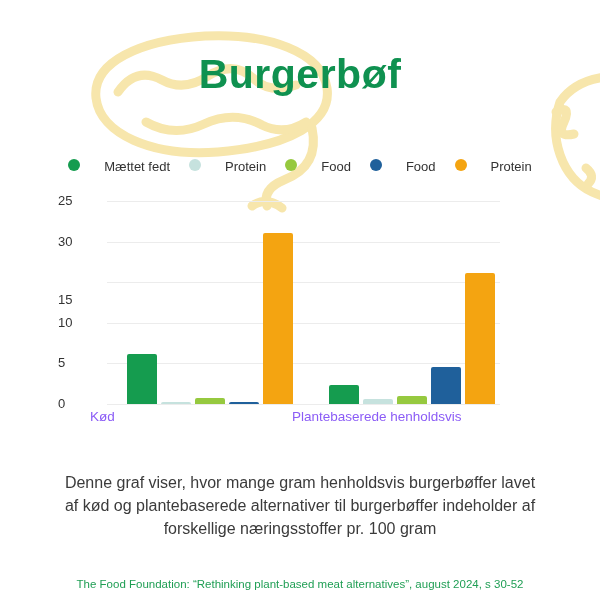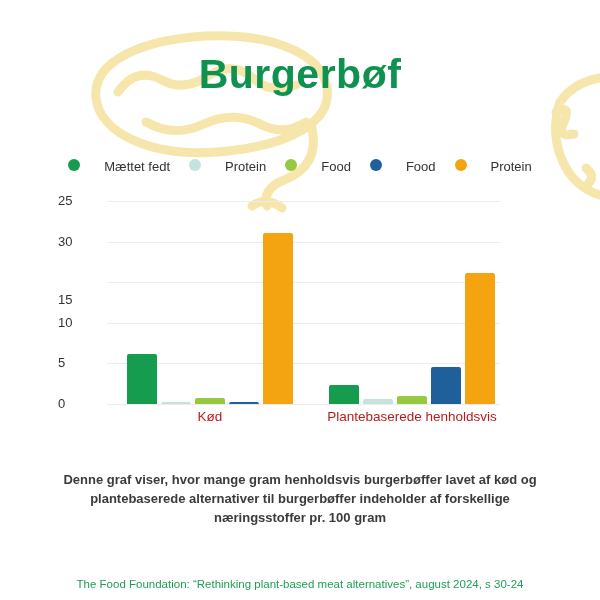--- a/index.html
+++ b/index.html
@@ -20,24 +20,24 @@
     position:absolute;left:0;top:150px;width:600px;
     display:flex;justify-content:center;align-items:center;gap:19px;
     font-size:13px;color:#333;
   }
   .legend-item{display:flex;align-items:flex-start;gap:24px;}
   .legend-dot{width:12px;height:12px;border-radius:50%;display:inline-block;}
   .plot{position:absolute;left:107px;top:192px;width:393px;height:203px;}
   .gridline{position:absolute;left:0;width:100%;height:1px;background:#ececec;}
   .ytick{position:absolute;left:58px;width:42px;text-align:left;font-size:13px;color:#333;}
   .bar{position:absolute;bottom:0;border-radius:2px 2px 0 0;}
-  .xlabel{position:absolute;top:400px;width:240px;text-align:center;font-size:13.5px;color:#b91c1c;}
+  .xlabel{position:absolute;top:400px;width:240px;font-size:13.5px;color:#8b5cf6;}
   p.caption{
     position:absolute;left:60px;top:462px;width:480px;margin:0;
-    text-align:center;font-size:13px;line-height:1.45;color:#3b3b3b;font-weight:bold;
+    text-align:center;font-size:16px;line-height:1.45;color:#3b3b3b;
   }
   .source{
     position:absolute;left:20px;top:569px;width:560px;
     text-align:center;font-size:11.5px;color:#1f9e54;
   }
 </style>
 </head>
 <body>
 
 <svg class="doodles" viewBox="0 0 600 600" xmlns="http://www.w3.org/2000/svg">
@@ -111,14 +111,14 @@
       <div class="bar" style="left: 358px; width: 30px; height: 130.732px; background: rgb(244, 164, 17);"></div>
     </div>
 
   <div id="xlabels">
       <div class="xlabel" style="left: 90px;">Kød</div>
       <div class="xlabel" style="left: 292px;">Plantebaserede henholdsvis</div>
     </div>
 
   <p class="caption">Denne graf viser, hvor mange gram henholdsvis burgerbøffer lavet af kød og plantebaserede alternativer til burgerbøffer indeholder af forskellige næringsstoffer pr. 100 gram</p>
 
-  <div class="source">The Food Foundation: “Rethinking plant-based meat alternatives”, august 2024, s 30-24</div>
+  <div class="source">The Food Foundation: “Rethinking plant-based meat alternatives”, august 2024, s 30-52</div>
 </div>
 
 </body></html>

